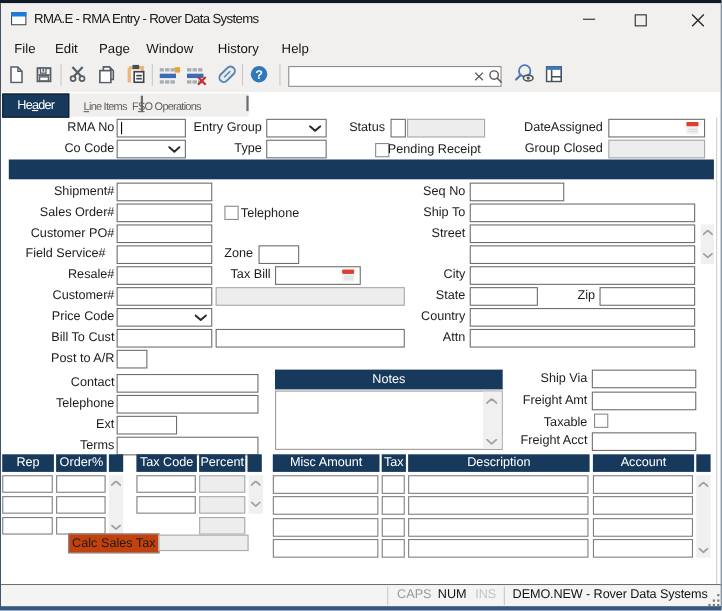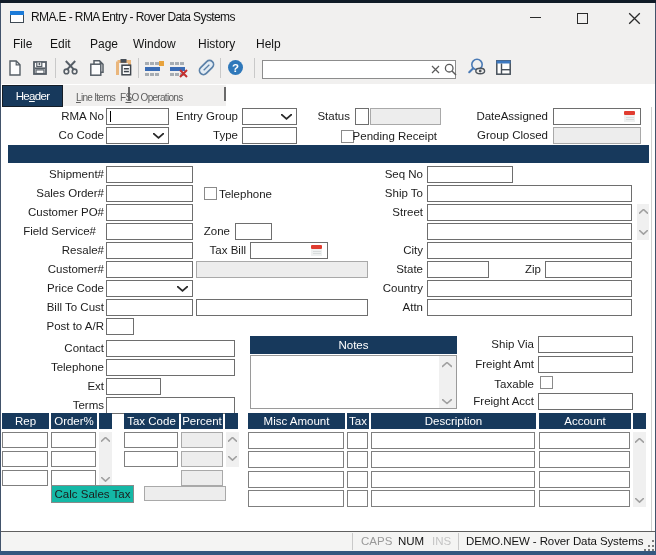--- a/index.html
+++ b/index.html
@@ -258,21 +258,21 @@
 <div class="ab" style="left:124px;top:451px;width:54px;height:16px;background:#fff;border:1px solid #7f7f7f"></div>
 <div class="ab" style="left:181px;top:451px;width:42px;height:16px;background:#ededed;border:1px solid #a9a9a9"></div>
 <div class="ab" style="left:181px;top:470px;width:42px;height:16px;background:#ededed;border:1px solid #a9a9a9"></div>
 <div class="ab" style="left:226px;top:432px;width:13px;height:35px;background:#f0f0f0"></div>
 <svg class="ab" style="left:228.0px;top:436.975px" width="9" height="6.05" viewBox="0 0 9 6.05">
     <path d="M0.5 4.05 L4.5 0.5 L8.5 4.05" stroke="#a0a0a0" stroke-width="1.6" fill="none" stroke-linecap="round" stroke-linejoin="round"></path>
   </svg>
 <svg class="ab" style="left:228.0px;top:455.975px" width="9" height="6.05" viewBox="0 0 9 6.05">
     <path d="M0.5 0.5 L4.5 4.05 L8.5 0.5" stroke="#a0a0a0" stroke-width="1.6" fill="none" stroke-linecap="round" stroke-linejoin="round"></path>
   </svg>
-<div class="ab" style="left:51px;top:485px;width:83px;height:18px;background:#14b8a6;border:1px solid #8a8a8a;font-size:11.5px;color:#1c1c1c;text-align:center;line-height:17px">Calc Sales Tax</div>
+<div class="ab" style="left:62px;top:485px;width:83px;height:18px;background:#c2410c;border:1px solid #8a8a8a;font-size:11.5px;color:#1c1c1c;text-align:center;line-height:17px">Calc Sales Tax</div>
 <div class="inp dis" style="left:144px;top:486px;width:82px;height:15px"></div>
 <div class="ab" style="left:248px;top:432px;width:96px;height:17px;background:#fff;border:1px solid #7f7f7f"></div>
 <div class="ab" style="left:347px;top:432px;width:21px;height:17px;background:#fff;border:1px solid #7f7f7f"></div>
 <div class="ab" style="left:371px;top:432px;width:164px;height:17px;background:#fff;border:1px solid #7f7f7f"></div>
 <div class="ab" style="left:539px;top:432px;width:91px;height:17px;background:#fff;border:1px solid #7f7f7f"></div>
 <div class="ab" style="left:248px;top:451px;width:96px;height:17px;background:#fff;border:1px solid #7f7f7f"></div>
 <div class="ab" style="left:347px;top:451px;width:21px;height:17px;background:#fff;border:1px solid #7f7f7f"></div>
 <div class="ab" style="left:371px;top:451px;width:164px;height:17px;background:#fff;border:1px solid #7f7f7f"></div>
 <div class="ab" style="left:539px;top:451px;width:91px;height:17px;background:#fff;border:1px solid #7f7f7f"></div>
 <div class="ab" style="left:248px;top:471px;width:96px;height:17px;background:#fff;border:1px solid #7f7f7f"></div>

